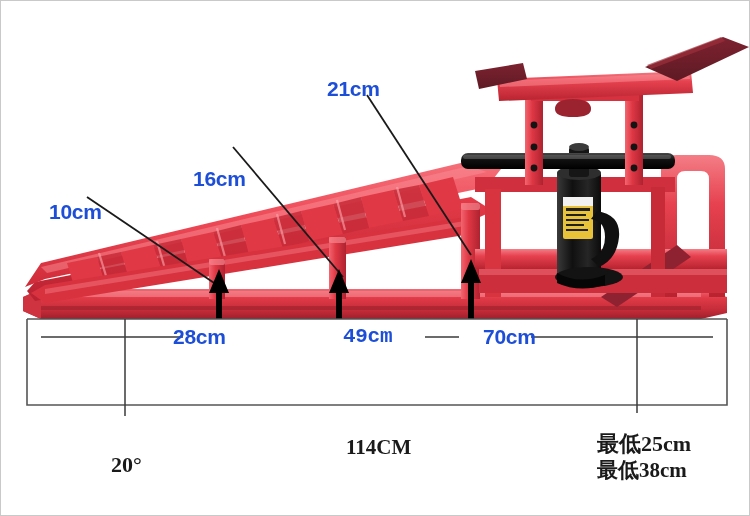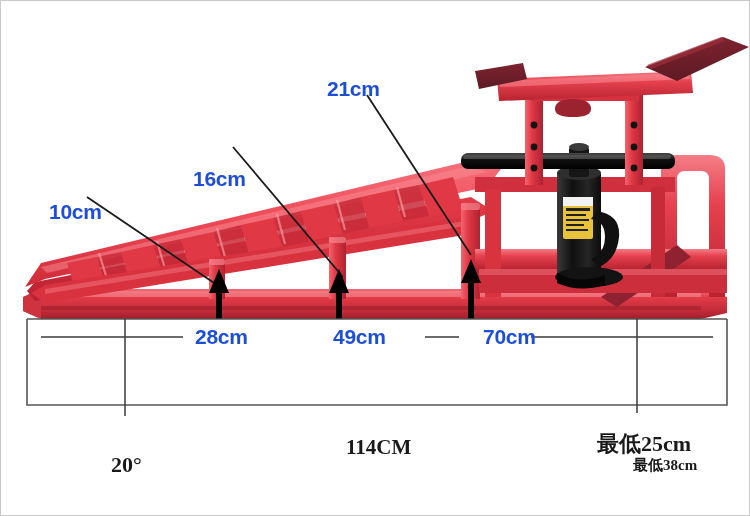--- a/index.html
+++ b/index.html
@@ -203,22 +203,22 @@
     <g stroke="#3a3a3a" stroke-width="1.5">
       <line x1="124" y1="318" x2="124" y2="415"></line>
       <line x1="636" y1="318" x2="636" y2="412"></line>
     </g>
   </svg>
 
   <div class="lbl lbl-sans" style="left:48px;top:182px;margin-top:17px;">10cm</div>
   <div class="lbl lbl-sans" style="left:192px;top:130px;margin-top:36px;">16cm</div>
   <div class="lbl lbl-sans" style="left:326px;top:76px;">21cm</div>
 
-  <div class="lbl lbl-sans" style="left:194px;top:324px;">28cm</div>
-  <div class="lbl lbl-sans" style="left:332px;top:324px;">49cm</div>
+  <div class="lbl lbl-sans" style="left:172px;top:324px;">28cm</div>
+  <div class="lbl lbl-sans" style="left:342px;top:324px;font-family:Liberation Mono, monospace;">49cm</div>
   <div class="lbl lbl-sans" style="left:464px;top:324px;margin-left:18px;">70cm</div>
 
   <div class="lbl lbl-serif" style="left:110px;top:451px;font-size:22px;">20°</div>
   <div class="lbl lbl-serif" style="left:345px;top:434px;font-size:21px;">114CM</div>
   <div class="lbl lbl-serif" style="left:596px;top:428px;font-size:22px;">最低25cm</div>
-  <div class="lbl lbl-serif" style="left:632px;top:455px;font-size:15px;">最低38cm</div>
+  <div class="lbl lbl-serif" style="left:596px;top:455px;font-size:21px;">最低38cm</div>
 
 </div>
 
 </body></html>

